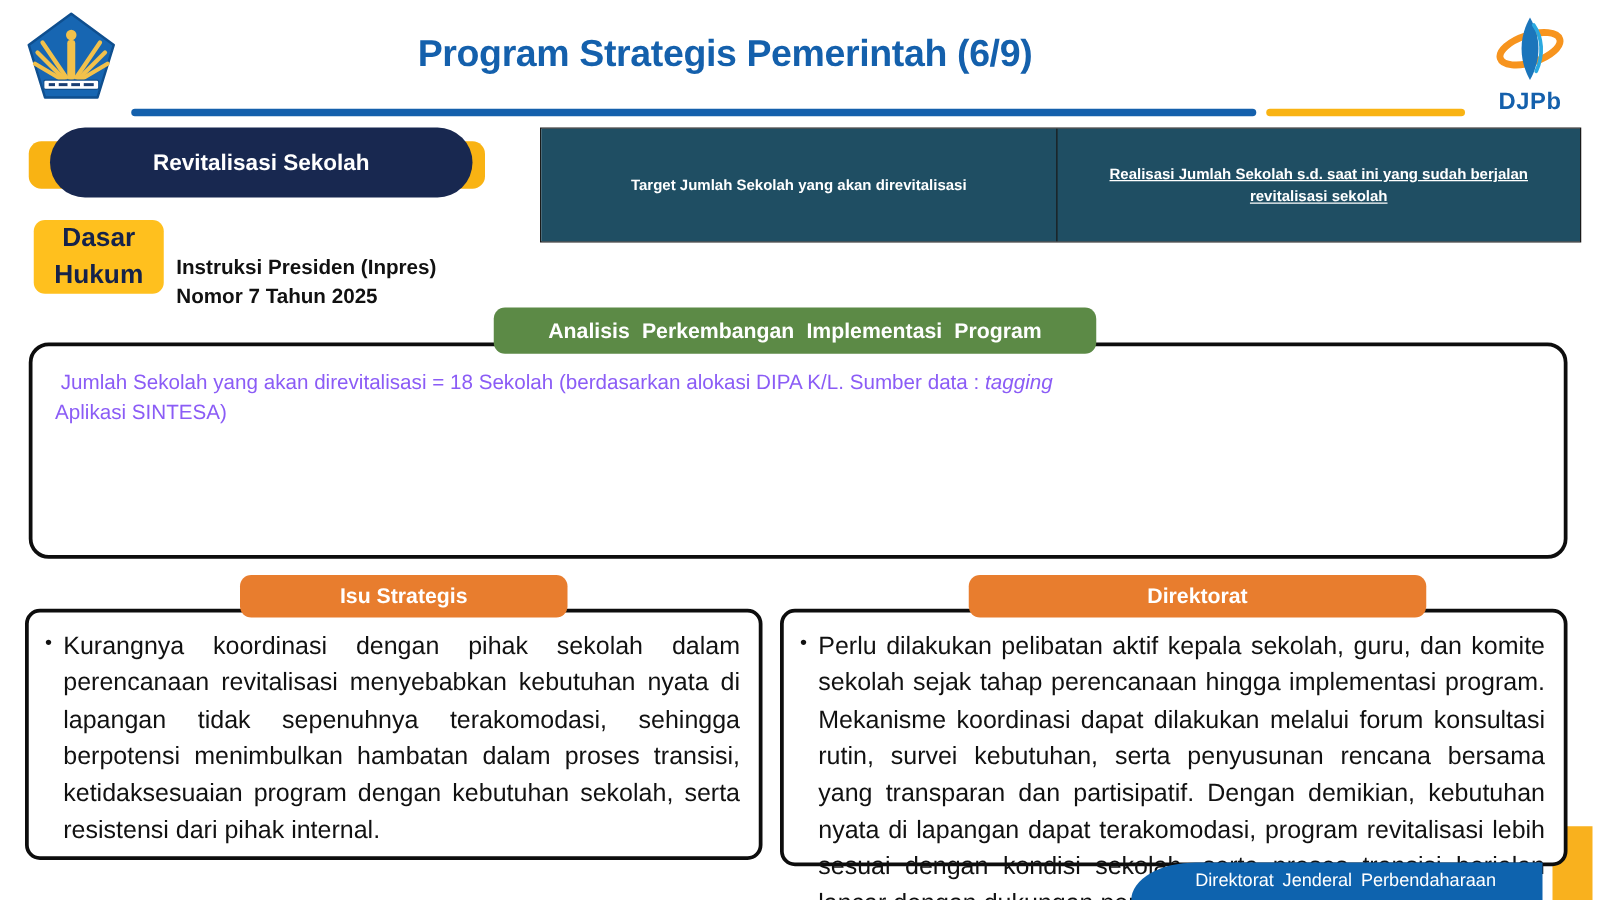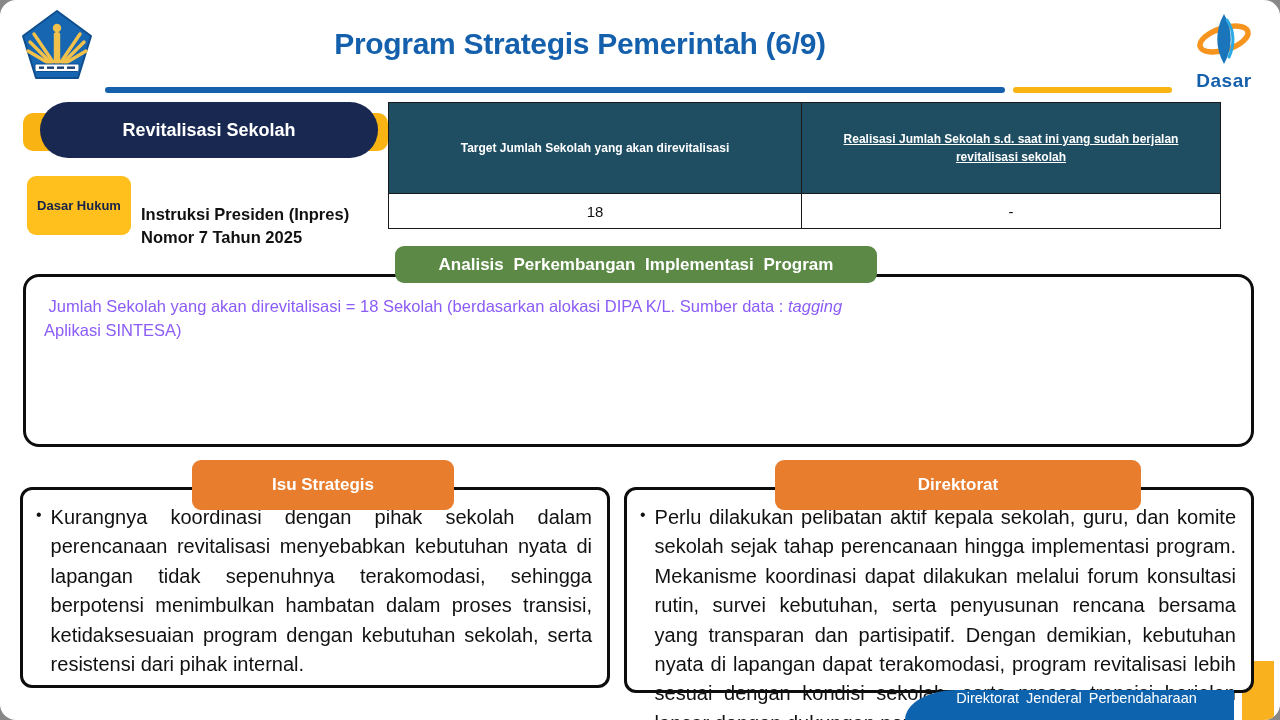--- a/index.html
+++ b/index.html
@@ -1,18 +1,18 @@
 <!DOCTYPE html>
 <html style="--accent_blue: #1460AC; --rule_yellow: #F9B313; --navy: #182850; --badge_yellow: #FFC01E; --table_header: #1F4E63; --green: #5C8A46; --orange: #E87D2E; --footer_blue: #0E63AE; --corner_orange: #F9B11E;"><head>
 <meta charset="utf-8">
 <style>
   html,body{margin:0;padding:0;background:#888;}
   .slide{
     position:relative;width:1280px;height:720px;background:#ffffff;overflow:hidden;
-    font-family:"Liberation Sans", sans-serif;color:#111;border-radius:16px;
+    font-family:"Liberation Sans", sans-serif;color:#111;
   }
   .abs{position:absolute;}
 
   
   .page-title{
     left:150px;top:27px;width:860px;text-align:center;
     font-size:30px;font-weight:bold;color:var(--accent_blue,#1460AC);
     letter-spacing:-0.3px;
   }
   .rule-blue{left:105px;top:87px;width:900px;height:6px;border-radius:3px;background:var(--accent_blue,#1460AC);}
@@ -21,26 +21,26 @@
   
   .pill-back{left:23px;top:113px;width:365px;height:38px;border-radius:10px;background:var(--rule_yellow,#F9B313);z-index:1;}
   .program-pill{
     left:40px;top:102px;width:338px;height:56px;border-radius:28px;background:var(--navy,#182850);
     z-index:2;display:flex;align-items:center;justify-content:center;
     color:#fff;font-size:18px;font-weight:bold;
   }
   .legal-badge{
     left:27px;top:176px;width:104px;height:59px;border-radius:9px;background:var(--badge_yellow,#FFC01E);
     display:flex;align-items:center;justify-content:center;text-align:center;
-    color:#15224a;font-size:13px;font-weight:bold;line-height:1.35;
+    color:#15224a;font-size:21px;font-weight:bold;line-height:1.35;
   }
   .legal-text{left:141px;top:179px;width:250px;font-size:16.5px;font-weight:bold;line-height:1.4;color:#111;margin-top:24px;}
 
   
-  .summary-table{left:388px;top:102px;width:833px;border:1px solid #1a1a1a;box-sizing:border-box;z-index:2;}
+  .summary-table{left:432px;top:102px;width:833px;border:1px solid #1a1a1a;box-sizing:border-box;z-index:2;}
   .t-head{display:flex;background:var(--table_header,#1F4E63);color:#fff;height:90px;}
   .t-head .cell{
     box-sizing:border-box;display:flex;align-items:center;justify-content:center;text-align:center;
     font-size:12px;font-weight:bold;padding:0 10px;line-height:1.5;
   }
   .t-head .c1{width:413px;border-right:1px solid #1a1a1a;}
   .t-head .c2{width:418px;text-decoration:underline;}
   .t-row{display:flex;background:#fff;height:34px;border-top:1px solid #1a1a1a;}
   .t-row .cell{
     box-sizing:border-box;display:flex;align-items:center;justify-content:center;
@@ -48,21 +48,21 @@
   }
   .t-row .c1{width:413px;border-right:1px solid #1a1a1a;}
   .t-row .c2{width:418px;}
 
   
   .section-pill{
     border-radius:9px;display:flex;align-items:center;justify-content:center;
     color:#fff;font-weight:bold;z-index:4;
   }
   .green-pill{left:395px;top:246px;width:482px;height:37px;background:var(--green,#5C8A46);font-size:17px;word-spacing:5px;}
-  .orange-pill{background:var(--orange,#E87D2E);font-size:17px;height:50px;}
+  .orange-pill{background:var(--orange,#E87D2E);font-size:17px;height:34px;}
   .isu-pill{left:192px;top:460px;width:262px;}
   .reko-pill{left:775px;top:460px;width:366px;}
 
   
   .frame{background:#fff;border:3px solid #0d0d0d;box-sizing:border-box;z-index:2;}
   .analysis-box{left:23px;top:274px;width:1231px;height:173px;border-radius:16px;}
   .analysis-text{
     margin:18px 18px 0 18px;width:852px;font-size:16.5px;line-height:1.45;
     white-space:pre-wrap;color:#8b5cf6;
   }
@@ -73,21 +73,21 @@
   .bullet-row .marker{font-size:16px;line-height:1.47;}
   .bullet-row p{
     margin:0;font-size:20px;line-height:1.47;text-align:justify;color:#111;flex:1;
   }
 
   
   .corner-accent{left:1242px;top:661px;width:32px;height:59px;background:var(--corner_orange,#F9B11E);z-index:1;}
   .footer-bar{
     left:905px;top:690px;width:329px;height:30px;background:var(--footer_blue,#0E63AE);
     border-top-left-radius:55px 32px;z-index:3;
-    display:flex;align-items:flex-start;justify-content:center;
+    display:flex;align-items:center;justify-content:center;
     color:#fff;font-size:14.5px;word-spacing:3px;padding-left:14px;box-sizing:border-box;
   }
 
   
   .logo-kemenkeu{left:20px;top:8px;width:74px;height:82px;}
   .logo-djpb{left:1182px;top:12px;width:84px;height:78px;text-align:center;}
   .djpb-word{font-size:19px;font-weight:bold;color:var(--accent_blue,#1460AC);letter-spacing:0.5px;margin-top:-2px;}
 </style>
 </head>
 <body>
@@ -120,41 +120,37 @@
   <div class="abs page-title">Program Strategis Pemerintah (6/9)</div>
   <div class="abs rule-blue"></div>
   <div class="abs rule-yellow"></div>
 
   <div class="abs logo-djpb">
     <svg viewBox="0 0 84 56" width="84" height="56">
       <ellipse cx="42" cy="27" rx="25" ry="11" fill="none" stroke="#F7941E" stroke-width="5.5" transform="rotate(-18 42 27)"></ellipse>
       <path d="M42 2 C33 18 33 36 42 52 C51 36 51 18 42 2 Z" fill="#1B75BB"></path>
       <path d="M45 8 C52 18 53 32 47 45" fill="none" stroke="#2BA9E0" stroke-width="3" stroke-linecap="round"></path>
     </svg>
-    <div class="djpb-word">Dasar</div>
+    <div class="djpb-word">DJPb</div>
   </div>
 
   <div class="abs pill-back"></div>
   <div class="abs program-pill">
     <span>Revitalisasi Sekolah</span>
   </div>
 
   <div class="abs legal-badge">
     <span>Dasar Hukum</span>
   </div>
   <div class="abs legal-text">Instruksi Presiden (Inpres) Nomor 7 Tahun 2025</div>
 
   <div class="abs summary-table">
     <div class="t-head">
       <div class="cell c1">Target Jumlah Sekolah yang akan direvitalisasi</div>
       <div class="cell c2">Realisasi Jumlah Sekolah s.d. saat ini yang sudah berjalan revitalisasi sekolah</div>
-    </div>
-    <div class="t-row">
-      <div class="cell c1">18</div>
-      <div class="cell c2">-</div>
     </div>
   </div>
 
   <div class="abs section-pill green-pill">Analisis Perkembangan Implementasi Program</div>
   <div class="abs frame analysis-box">
     <p class="analysis-text"><span> Jumlah Sekolah yang akan direvitalisasi = 18 Sekolah (berdasarkan alokasi DIPA K/L. Sumber data : </span><span class="it">tagging</span><span> Aplikasi SINTESA)</span></p>
   </div>
 
   <div class="abs section-pill orange-pill isu-pill">Isu Strategis</div>
   <div class="abs frame isu-box">

